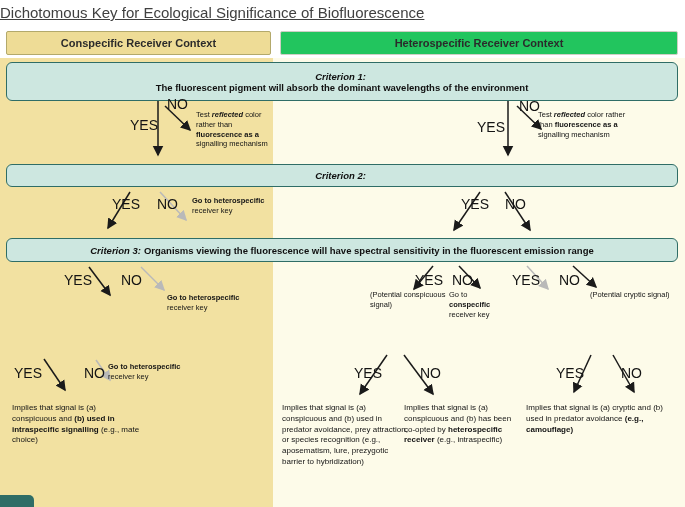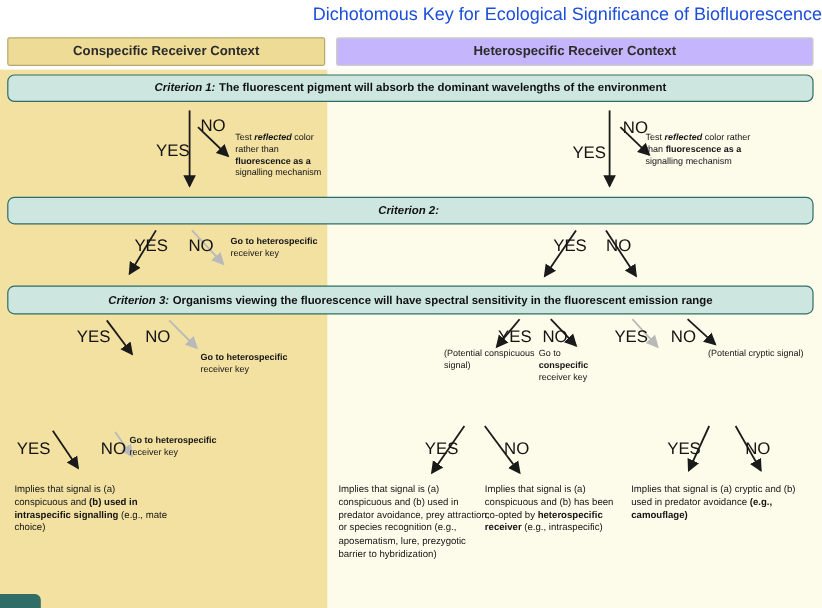--- a/index.html
+++ b/index.html
@@ -1,29 +1,29 @@
 <!DOCTYPE html>
 <html><head>
 <meta charset="utf-8">
 <style>
   * { box-sizing: border-box; margin: 0; padding: 0; }
   body { font-family: "Liberation Sans", sans-serif; background: #ffffff; }
   .canvas { position: relative; width: 685px; height: 507px; background: #ffffff; overflow: hidden; }
 
-  .title { position: absolute; top: 4px; left: 0; width: 100%; text-align: right;
-           font-size: 15px; color: #1d4ed8; }
+  .title { position: absolute; top: 4px; left: 0; width: 100%; text-align: left;
+           font-size: 15px; color: #404040; text-decoration: underline; }
 
   .panel { position: absolute; top: 58px; bottom: 0; }
   .panel-left  { left: 0; width: 273px; background: #f2e1a1; }
   .panel-right { left: 273px; right: 0; background: #fdfbe9; }
 
   .header { position: absolute; top: 31px; height: 24px; display: flex; align-items: center;
             justify-content: center; font-weight: bold; font-size: 11px; color: #2b2b2b; border-radius: 2px; }
   .header-left  { left: 6px;  width: 265px; background: #eedc96; border: 1px solid #b3a96b; }
-  .header-right { left: 280px; width: 398px; background: #c4b5fd; border: 1px solid #cfcfc4; }
+  .header-right { left: 280px; width: 398px; background: #22c55e; border: 1px solid #cfcfc4; }
 
   .criterion { position: absolute; left: 6px; width: 672px; background: #cde7e0;
                border: 1.5px solid #2f6d66; border-radius: 6px; display: flex; align-items: center;
                justify-content: center; font-size: 9.5px; color: #101010; }
   .crit-prefix { font-style: italic; font-weight: bold; margin-right: 3px; white-space: nowrap; }
   .crit-text { font-weight: bold; white-space: nowrap; }
 
   .yn { position: absolute; font-size: 14px; color: #141414; }
   .note { position: absolute; font-size: 7.5px; line-height: 1.3; color: #141414; }
   .outcome { position: absolute; font-size: 8px; line-height: 1.35; text-align: left; color: #141414; }
@@ -77,21 +77,21 @@
     <line class="ln-b" x1="573" y1="266" x2="596" y2="287" marker-end="url(#ah-b)"></line>
 
     <line class="ln-b" x1="44" y1="359" x2="65" y2="390" marker-end="url(#ah-b)"></line>
     <line class="ln-g" x1="96" y1="360" x2="110" y2="380" marker-end="url(#ah-g)"></line>
     <line class="ln-b" x1="387" y1="355" x2="360" y2="394" marker-end="url(#ah-b)"></line>
     <line class="ln-b" x1="404" y1="355" x2="433" y2="394" marker-end="url(#ah-b)"></line>
     <line class="ln-b" x1="591" y1="355" x2="574" y2="392" marker-end="url(#ah-b)"></line>
     <line class="ln-b" x1="613" y1="355" x2="634" y2="392" marker-end="url(#ah-b)"></line>
   </svg>
 
-  <div class="criterion" style="top:62px;height:23px;">
+  <div class="criterion" style="top:62px;height:39px;flex-direction:column;">
     <span class="crit-prefix">Criterion 1:</span>
     <span class="crit-text">The fluorescent pigment will absorb the dominant wavelengths of the environment</span>
   </div>
   <div class="criterion" style="top:164px;height:23px;">
     <span class="crit-prefix">Criterion 2:</span>
   </div>
   <div class="criterion" style="top:238px;height:24px;">
     <span class="crit-prefix">Criterion 3:</span>
     <span class="crit-text">Organisms viewing the fluorescence will have spectral sensitivity in the fluorescent emission range</span>
   </div>

